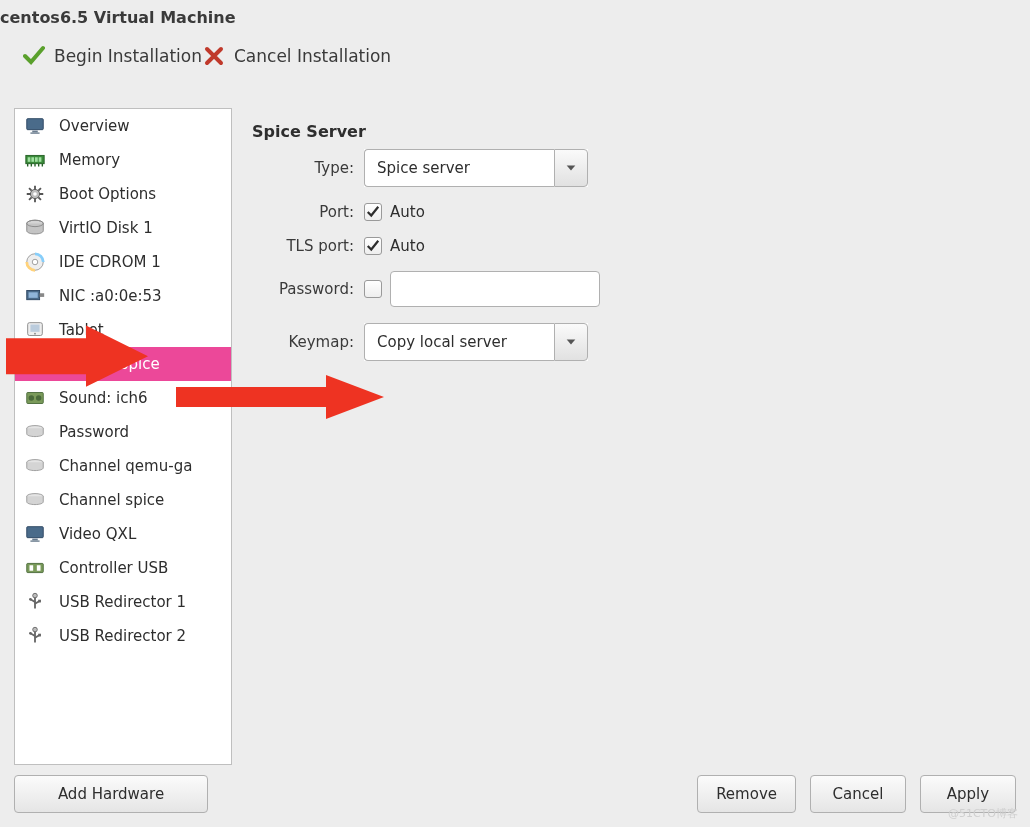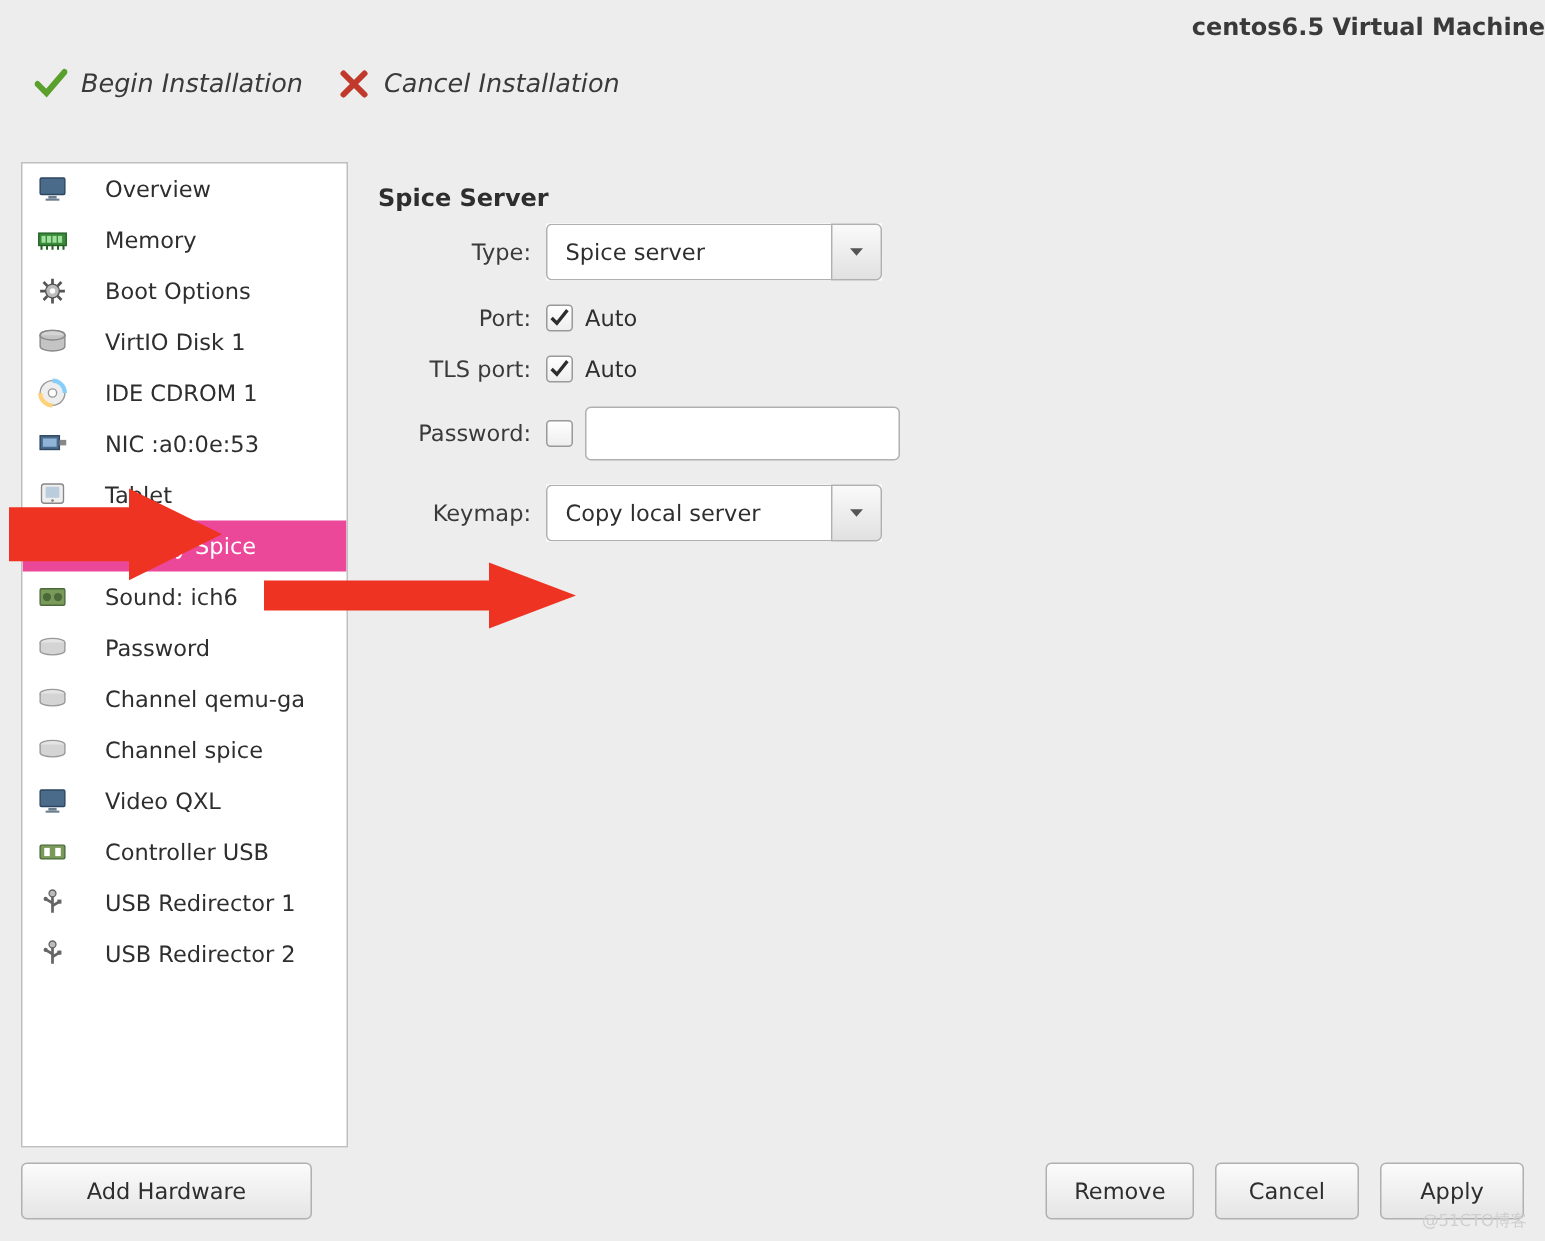--- a/index.html
+++ b/index.html
@@ -11,32 +11,30 @@
     color: #2e2e2e;
     background: #ededed;
   }
   .app {
     width: 1030px; height: 827px;
     position: relative;
     background: #ededed;
     overflow: hidden;
   }
   .titlebar {
-    text-align: right;
+    text-align: left;
     font-weight: bold;
     color: #3a3a3a;
     padding-top: 8px;
     font-size: 16px;
   }
   .toolbar {
     display: flex;
-    gap: 22px;
     align-items: flex-start;
     padding: 18px 22px 14px 22px;
-    font-style: italic;
   }
   .tool-btn {
     display: inline-flex;
     align-items: center;
     gap: 8px;
     font-size: 17px;
     color: #3a3a3a;
     cursor: pointer;
   }
   .content {
@@ -46,21 +44,21 @@
   }
   .sidebar {
     width: 218px;
     border: 1px solid #bfbfbf;
     background: #fff;
     overflow: hidden;
   }
   .sidebar-item {
     display: flex;
     align-items: center;
-    gap: 23px;
+    gap: 12px;
     padding: 6px 8px 6px 8px;
     height: 34px;
     cursor: pointer;
   }
   .sidebar-item.selected {
     background: #ec4899;
     color: #fff;
   }
   .sb-icon {
     width: 24px; height: 22px;

